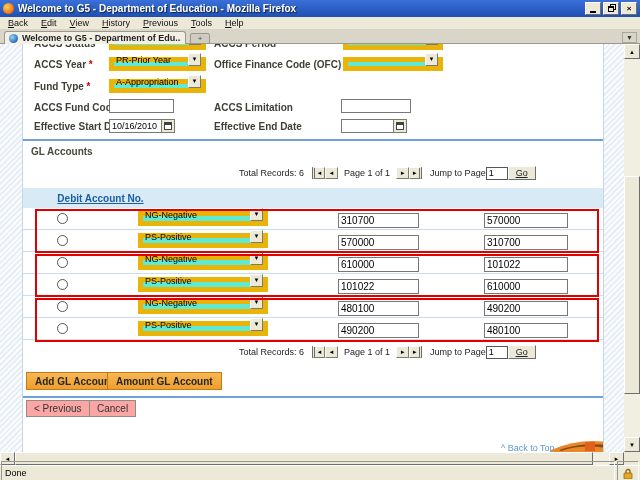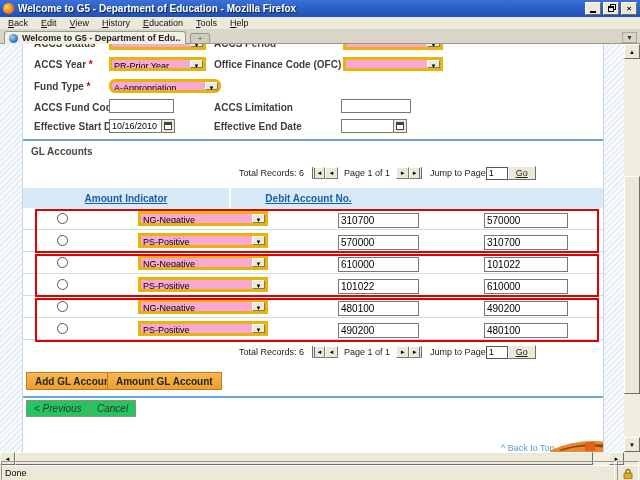--- a/index.html
+++ b/index.html
@@ -27,21 +27,21 @@
   .newtab-btn { position:absolute; left:190px; top:3px; width:20px; height:11px; background:#cfccc0; border:1px solid #9a978c; border-radius:2px; font-size:8px; text-align:center; line-height:9px; color:#555; }
   .alltabs-btn { position:absolute; right:3px; top:2px; width:15px; height:11px; background:#d9d5c9; border:1px solid #aca899; font-size:7px; text-align:center; line-height:10px; color:#333; }
 
   
   .viewport { left:0; top:44px; width:624px; height:408px; background:repeating-linear-gradient(135deg,#fbfcfe 0 2px,#e7eef6 2px 4px); overflow:hidden; }
   .page { position:absolute; left:22px; top:0; width:582px; height:408px; background:#fff; border-left:1px solid #c3d6ea; border-right:1px solid #c3d6ea; overflow:hidden; }
 
   .flabel { font-size:10px; font-weight:bold; color:#3f3f35; white-space:nowrap; }
   .req { color:#cc0000; }
 
-  .select { display:flex; height:14px; border:3px solid #eab308; background:#f9a8d4; }
+  .select { display:flex; height:14px; border:5px solid #eab308; background:#5eead4;align-items:flex-end; }
   .select .txt { flex:1; font-size:9px; padding:1px 2px; white-space:nowrap; overflow:hidden; color:#000; }
   .select .arr { width:13px; background:#ece9d8; border:1px solid; border-color:#fff #7a7a6e #7a7a6e #fff; font-size:6px; text-align:center; line-height:11px; color:#000; }
 
   .tinput { border:1px solid #777; height:14px; font-size:10px; font-family:"Liberation Sans",sans-serif; padding:0 2px; background:#fff; color:#000; }
   .datewrap { display:flex; height:14px; }
   .datewrap .tinput { width:52px; height:14px; border-right:none; }
   .cal-btn { width:14px; height:14px; background:#ece9d8; border:1px solid #7a7a6e; position:relative; }
   .cal-btn::before { content:""; position:absolute; left:2px; top:2px; right:2px; bottom:2px; border:1px solid #444; border-top-width:3px; background:#fff; }
 
   .divider { height:2px; background:#6fa3d8; }
@@ -65,21 +65,21 @@
   .c2 { width:208px; }
   .c3 { width:155px; }
   .c4 { width:141px; }
   .radio { width:11px; height:11px; border:1px solid #555; border-radius:50%; background:#fff; }
   .row-select { margin-left:37px; width:130px; height:15px; }
   .row-input-d { margin-left:29px; width:81px; height:15px; }
   .row-input-c { margin-left:20px; width:84px; height:15px; }
   .redbox { position:absolute; left:12px; width:564px; border:2px solid #e10000; pointer-events:none; }
 
   .btn-orange { background:linear-gradient(#f8b653,#ee9f2d); border:1px solid #bf7c15; font-size:10px; font-weight:bold; color:#262626; padding:3px 8px; height:18px; line-height:11px; }
-  .btn-gray { background:#22c55e; border:1px solid #8e8d84; font-size:10px; color:#333; padding:3px 7px; height:17px; line-height:10px;font-style:italic; }
+  .btn-gray { background:#fca5a5; border:1px solid #8e8d84; font-size:10px; color:#333; padding:3px 7px; height:17px; line-height:10px; }
 
   .back-top { font-size:9px; color:#5b9bd0; }
   .swoosh { pointer-events:none; }
 
   
   .vscroll { left:624px; top:44px; width:16px; height:408px; background:#f1efe2; }
   .hscroll { left:0; top:452px; width:624px; height:13px; background:#f1efe2; }
   .sb-btn { position:absolute; background:#ece9d8; border:1px solid; border-color:#fff #6d6d6d #6d6d6d #fff; font-size:6px; color:#000; text-align:center; }
   .sb-thumb { position:absolute; background:#ece9d8; border:1px solid; border-color:#fff #6d6d6d #6d6d6d #fff; }
   .corner { left:624px; top:452px; width:16px; height:13px; background:#ece9d8; }
@@ -102,21 +102,21 @@
       </div>
     <div class="winbtn"><span>×</span></div>
   </div>
 </div>
 
 <div class="abs menubar">
   <span class="menu-item">Back</span>
   <span class="menu-item">Edit</span>
   <span class="menu-item">View</span>
   <span class="menu-item">History</span>
-  <span class="menu-item">Education</span>
+  <span class="menu-item">Previous</span>
   <span class="menu-item">Tools</span>
   <span class="menu-item">Help</span>
 </div>
 
 <div class="abs tabbar">
   <div class="tab">
     <div class="tab-favicon"></div>
     <div class="tab-label">Welcome to G5 - Department of Edu...</div>
   </div>
   <div class="newtab-btn">+</div>
@@ -142,21 +142,21 @@
       <span class="txt">PR-Prior Year</span>
         <span class="arr">▼</span>
     </div>
     <div class="abs flabel" style="left:191px; top:15px;">Office Finance Code (OFC) Condition</div>
     <div class="abs select" style="left:320px; top:13px; width:100px;">
       <span class="txt"></span>
         <span class="arr">▼</span>
     </div>
 
     <div class="abs flabel" style="left:11px; top:37px;"><span>Fund Type</span> <span class="req">*</span></div>
-    <div class="abs select" style="left:86px; top:35px; width:112px;border-radius:6px;">
+    <div class="abs select" style="left:86px; top:35px; width:97px;">
       <span class="txt">A-Appropriation</span>
         <span class="arr">▼</span>
     </div>
 
     <div class="abs flabel" style="left:11px; top:58px;">ACCS Fund Code</div>
     <input class="abs tinput" style="left: 86px; top: 55px; width: 65px;" value="">
     <div class="abs flabel" style="left:191px; top:58px;">ACCS Limitation</div>
     <input class="abs tinput" style="left: 318px; top: 55px; width: 70px;" value="">
 
     <div class="abs flabel" style="left:11px; top:77px;"><span>Effective Start Date</span> <span class="req">*</span></div>
@@ -184,23 +184,20 @@
       <span style="width:6px;"></span>
       <span class="nav-btn">►</span>
       <span class="nav-btn" style="border-right:3px double #6d6d6d;">►</span>
       <span style="width:8px;"></span>
       <span class="lbl">Jump to Page</span>
       <input class="jump-input" value="1" style="">
       <span class="go-btn">Go</span>
     </div>
 
     <div class="abs gl-header" style="left:0; top:144px; width:582px;">
-      <div class="hc c2">
-          <span class="hc-link">Amount Indicator</span>
-        </div>
       <div class="hc c3">
           <span class="hc-link">Debit Account No.</span>
         </div>
     </div>
 
     <div class="abs" style="left:0; top:164px; width:582px;">
       <div class="grow">
         <div class="c1">
             <div class="radio"></div>
           </div>

